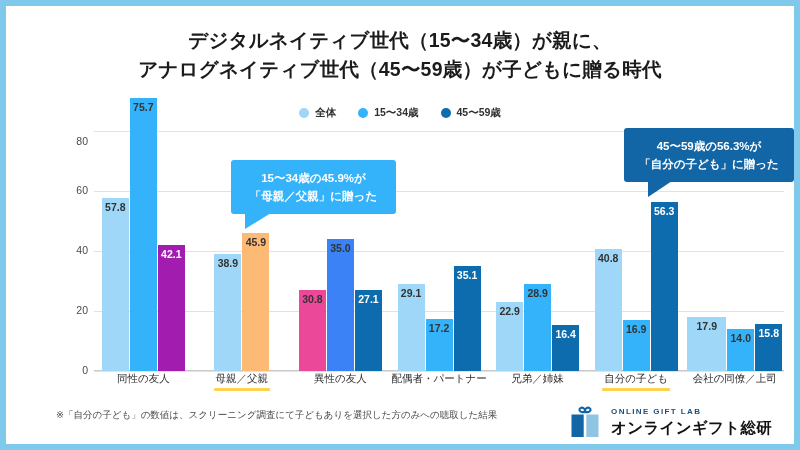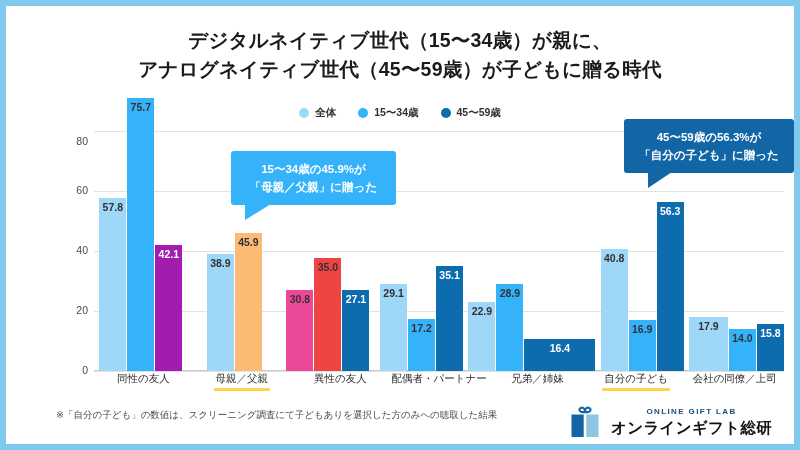--- a/index.html
+++ b/index.html
@@ -164,20 +164,21 @@
   .callout {
     position: absolute;
     border-radius: 3px;
     color: #ffffff;
     font-weight: bold;
     font-size: 11.5px;
     line-height: 18px;
     text-align: center;
     padding: 9px 10px;
     box-sizing: border-box;
+    margin-top: 9px;
   }
   .callout .cl { display: block; white-space: nowrap; }
   .callout .tail {
     position: absolute;
     width: 0;
     height: 0;
     bottom: -15px;
   }
 
   #callout-1 {
@@ -224,21 +225,20 @@
     align-items: center;
     gap: 9px;
   }
   .logo-text { line-height: 1; }
   .logo-en {
     font-size: 8px;
     letter-spacing: 1.4px;
     color: #1b4f7e;
     font-weight: bold;
     margin-bottom: 4px;
-    text-align: center;
   }
   .logo-jp {
     font-size: 15.5px;
     font-weight: bold;
     color: #111111;
     letter-spacing: 0.3px;
   }
 </style>
 </head>
 <body>
@@ -296,21 +296,21 @@
             <span class="val inside-light">38.9</span>
           </div>
           <div class="bar" style="height: 137.7px; background: #fdba74;">
             <span class="val inside-light">45.9</span>
           </div>
         </div>
         <div class="group">
           <div class="bar" style="height: 81px; background: #ec4899;">
             <span class="val inside-light">30.8</span>
           </div>
-          <div class="bar" style="height: 113px; background: #ef4444;">
+          <div class="bar" style="height: 132px; background: #3b82f6;">
             <span class="val inside-light">35.0</span>
           </div>
           <div class="bar" style="height: 81.3px; background: rgb(12, 108, 174);">
             <span class="val inside-dark">27.1</span>
           </div>
         </div>
         <div class="group">
           <div class="bar" style="height: 87.3px; background: rgb(158, 215, 247);">
             <span class="val inside-light">29.1</span>
           </div>
@@ -321,21 +321,21 @@
             <span class="val inside-dark">35.1</span>
           </div>
         </div>
         <div class="group">
           <div class="bar" style="height: 68.7px; background: rgb(158, 215, 247);">
             <span class="val inside-light">22.9</span>
           </div>
           <div class="bar" style="height: 86.7px; background: rgb(52, 179, 250);">
             <span class="val inside-light">28.9</span>
           </div>
-          <div class="bar" style="height: 32px; background: rgb(12, 108, 174); padding-left: 44px;">
+          <div class="bar" style="height: 46px; background: rgb(12, 108, 174);">
             <span class="val inside-dark">16.4</span>
           </div>
         </div>
         <div class="group">
           <div class="bar" style="height: 122.4px; background: rgb(158, 215, 247);">
             <span class="val inside-light">40.8</span>
           </div>
           <div class="bar" style="height: 50.7px; background: rgb(52, 179, 250);">
             <span class="val inside-light">16.9</span>
           </div>

